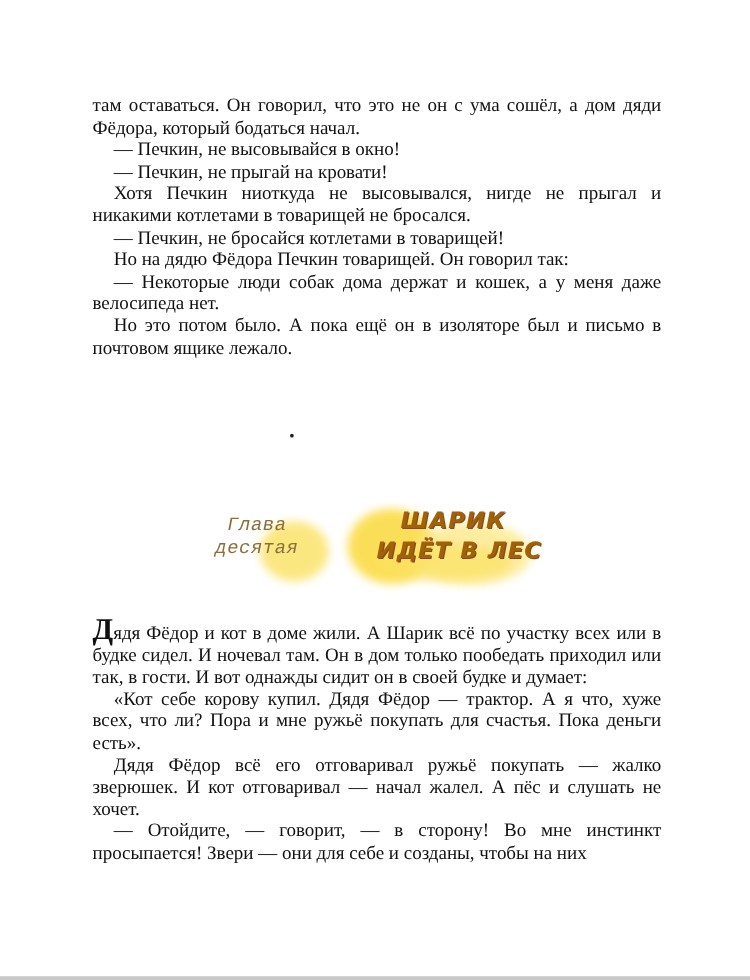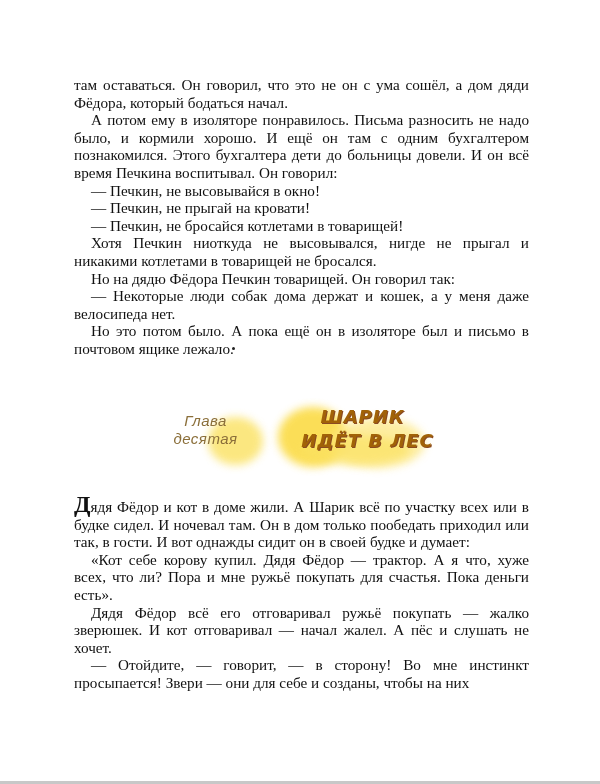--- a/index.html
+++ b/index.html
@@ -17,41 +17,40 @@
   #block-bottom { top: 496px; }
   .dot { position: absolute; left: 232px; top: 347px; width: 3px; height: 3px; border-radius: 50%; background: #222; }
 
   .heading { position: absolute; left: 150px; top: 390px; width: 320px; height: 90px; }
   .blot { position: absolute; border-radius: 50%; filter: blur(4px); }
   .blot.a { left: 58px; top: 27px; width: 55px; height: 48px; background: #fbe36a; opacity: .85; }
   .blot.b { left: 128px; top: 17px; width: 70px; height: 60px; background: #fbd93a; opacity: .85; }
   .blot.c { left: 180px; top: 28px; width: 95px; height: 50px; background: #fde98a; opacity: .8; }
   .blot.d { left: 150px; top: 45px; width: 110px; height: 30px; background: #fbe262; opacity: .7; }
   .chapter-label { position: absolute; left: 18px; top: 22px; width: 75px;
-    font-family: Liberation Sans, sans-serif; font-style: italic; font-size: 15px; line-height: 18px;
+    font-family: Liberation Mono, monospace; font-style: italic; font-size: 15px; line-height: 18px;
     color: #8b6f3a; text-align: center; letter-spacing: .5px; }
   .chapter-title { position: absolute; left: 135px; top: 15px; width: 155px;
     font-family: "DejaVu Sans", sans-serif; font-weight: bold; font-style: italic;
     font-size: 18px; line-height: 24px; color: #a16207; text-align: center; letter-spacing: 1px;
     text-shadow: 1px 1px 0 #8a4a22; }
   .chapter-title .l2 { display: block; padding-left: 10px; }
   .dropcap { font-size: 24px; font-weight: bold; line-height: 17px; }
 </style>
 </head>
 <body>
 
 <div class="page">
 
   <div class="text-block" id="block-top">
     <p class="noindent">там оставаться. Он говорил, что это не он с ума сошёл, а дом дяди Фёдора, который бодаться начал.</p>
-    <p class="indent">А потом ему в изоляторе понравилось. Письма разносить не надо было, и кормили хорошо. И ещё он там с одним бухгалтером познакомился. Этого бухгалтера дети до больницы довели. И он всё время Печкина воспитывал. Он говорил:</p>
     <p class="indent">— Печкин, не высовывайся в окно!</p>
     <p class="indent">— Печкин, не прыгай на кровати!</p>
+    <p class="indent">Хотя Печкин ниоткуда не высовывался, нигде не прыгал и никакими котлетами в товарищей не бросался.</p>
     <p class="indent">— Печкин, не бросайся котлетами в товарищей!</p>
-    <p class="indent">Хотя Печкин ниоткуда не высовывался, нигде не прыгал и никакими котлетами в товарищей не бросался.</p>
     <p class="indent">Но на дядю Фёдора Печкин товарищей. Он говорил так:</p>
     <p class="indent">— Некоторые люди собак дома держат и кошек, а у меня даже велосипеда нет.</p>
     <p class="indent">Но это потом было. А пока ещё он в изоляторе был и письмо в почтовом ящике лежало.</p>
   </div>
 
   <div class="dot"></div>
 
   <div class="heading">
     <div class="blot a"></div>
     <div class="blot b"></div>

